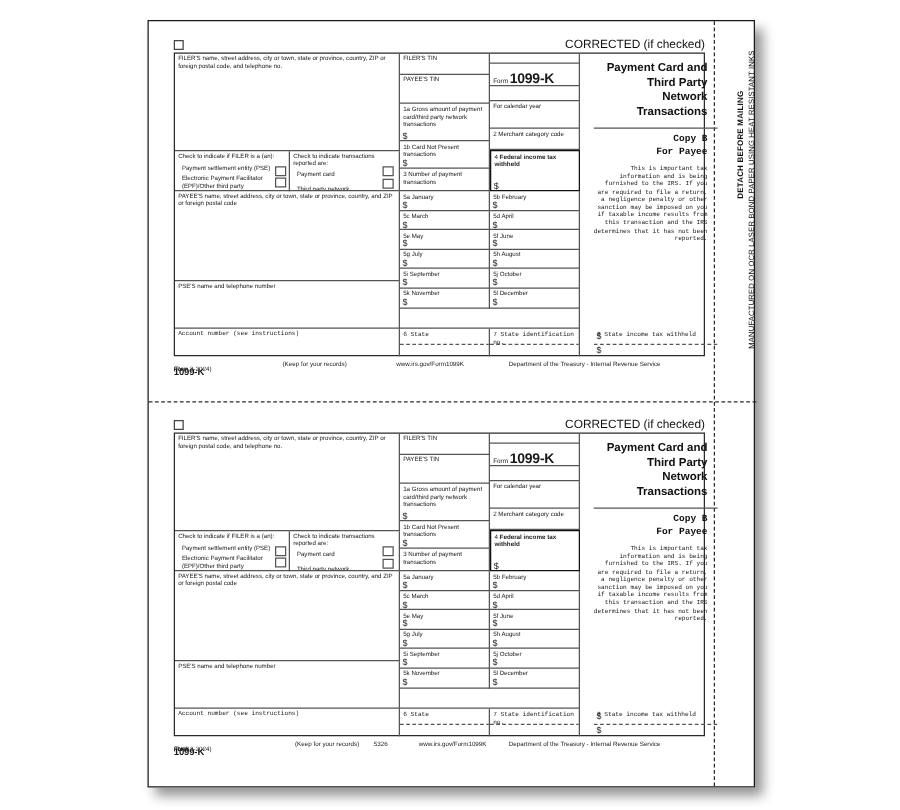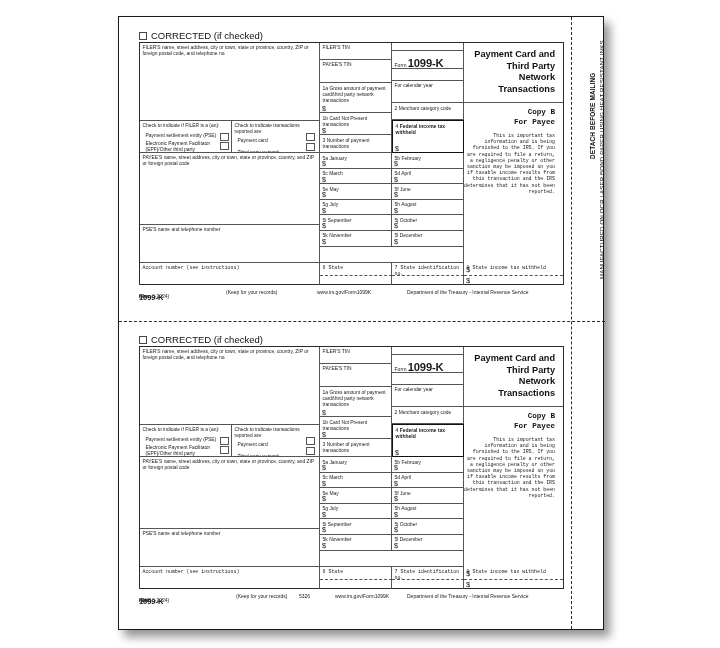--- a/index.html
+++ b/index.html
@@ -56,21 +56,21 @@
     left: 20px;
     width: 425px;
   }
   .form.top { top: 12px; }
   .form.bottom { top: 316px; }
 
   .corrected-row {
     height: 13px;
     display: flex;
     align-items: center;
-    justify-content: flex-start;
+    justify-content: space-between;
     font-size: 9.5px;
     color: #111;
   }
   .corrected-row .cbx {
     width: 8px; height: 8px;
     border: 1px solid #444;
     margin-right: 4px;
     background: #fff;
   }
 
@@ -81,21 +81,21 @@
     border: 1px solid #2b2b2b;
   }
   .cell {
     position: absolute;
     border-right: 1px solid #555;
     border-bottom: 1px solid #555;
     padding: 1.5px 2px 0 2.5px;
     overflow: hidden;
     background: transparent;
   }
-  .cell.nr { border-right: none; }
+  .cell.nr { border-right: none; margin-left: 11px; }
   .cell.nb { border-bottom: none; font-family: Liberation Mono, monospace; }
   .lbl {
     font-size: 4.9px;
     line-height: 6.1px;
     color: #1a1a1a;
     display: block;
   }
   .dollar {
     position: absolute;
     left: 2px; bottom: 0px;

